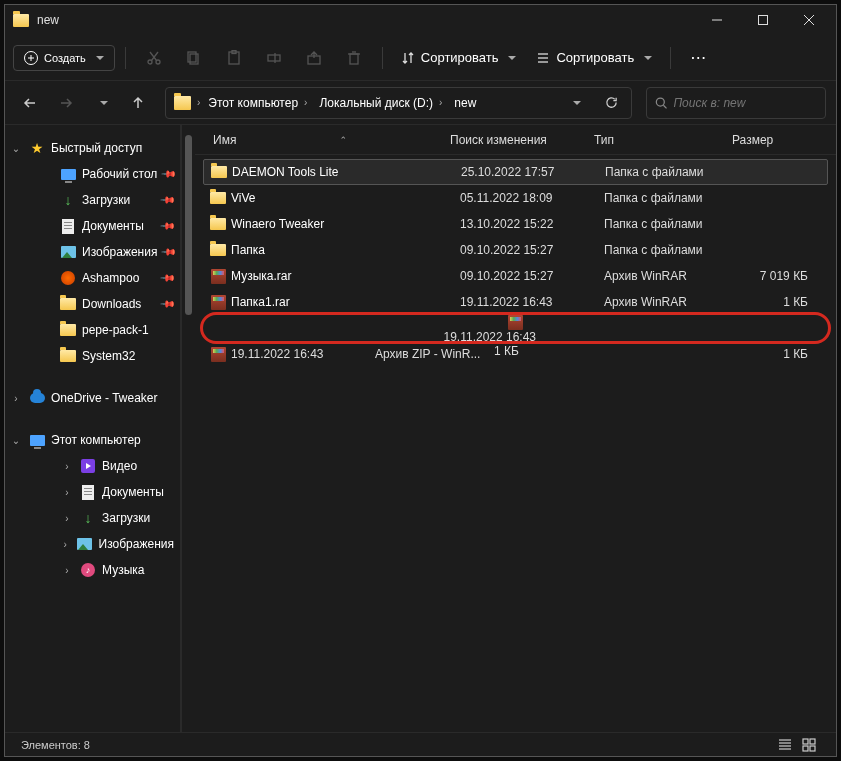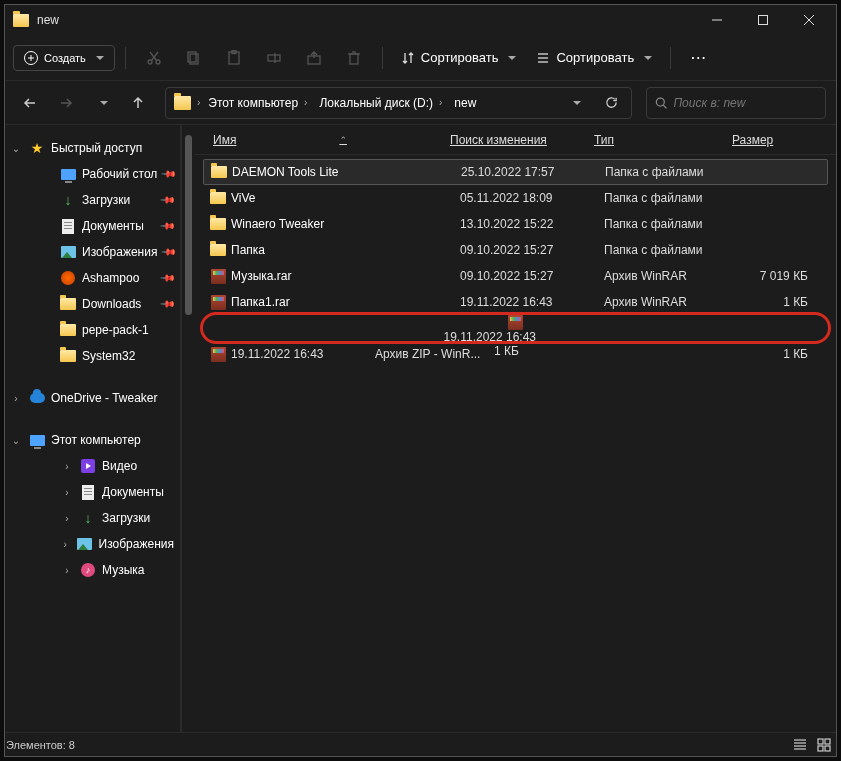--- a/index.html
+++ b/index.html
@@ -112,42 +112,42 @@
   .ico-cloud{width:15px;height:10px;background:#2583d8;border-radius:6px;position:relative;}
   .ico-cloud::before{content:"";position:absolute;top:-4px;left:3px;width:8px;height:8px;background:#2583d8;border-radius:50%;}
   .ico-pc{width:15px;height:11px;background:#4da3ff;border-radius:1px;position:relative;}
   .ico-pc::after{content:"";position:absolute;bottom:-3px;left:4px;right:4px;height:2px;background:#888;}
   .ico-video{width:14px;height:14px;background:#7b3fe4;border-radius:2px;position:relative;display:flex;align-items:center;justify-content:center;}
   .ico-video::before{content:"";width:0;height:0;border-top:3px solid transparent;border-bottom:3px solid transparent;border-left:5px solid #fff;}
   .ico-music{width:14px;height:14px;background:#e04a7e;border-radius:50%;color:#fff;font-size:9px;display:flex;align-items:center;justify-content:center;}
   .pin{color:#888;font-size:10px;margin-left:auto;transform:rotate(45deg);}
   .content{flex:1;display:flex;flex-direction:column;}
   .columns{
-    height:30px;display:flex;align-items:center;border-bottom:1px solid #2a2a2a;font-size:12px;color:#ddd;padding:0 10px 0 0;text-decoration:underline;
+    height:30px;display:flex;align-items:center;border-bottom:1px solid #2a2a2a;font-size:12px;color:#ddd;padding:0 10px 0 0;
   }
   .col-name{width:255px;padding-left:18px;display:flex;align-items:center;}
   .col-date{width:144px;}
   .col-type{width:138px;}
   .col-size{flex:1;text-align:left;padding-right:18px;}
   .sort-caret{margin:0 auto;color:#aaa;font-size:9px;}
   .filelist{flex:1;padding:4px 8px;}
   .row{
     height:26px;display:flex;align-items:center;font-size:12px;color:#fff;border-radius:2px;padding:0 2px;
   }
   .row.selected{border:1px solid #555;background:#2a2a2a;}
   .row.highlighted{outline:3px solid #d4291f;outline-offset:0;border-radius:14px;flex-direction:column;}
   .row .ico-cell{width:26px;display:flex;justify-content:center;}
   .row .name-cell{width:229px;white-space:nowrap;overflow:hidden;}
   .row .date-cell{width:144px;color:#ddd;}
   .row .type-cell{width:138px;color:#ddd;white-space:nowrap;overflow:hidden;}
   .row .size-cell{flex:1;text-align:right;padding-right:18px;color:#ddd;}
   .ico-rar{width:15px;height:15px;background:linear-gradient(#b04632,#7a2e1f);position:relative;border-radius:1px;}
   .ico-rar::before{content:"";position:absolute;top:2px;left:2px;right:2px;height:4px;background:linear-gradient(90deg,#dc5,#5a5,#58d,#d56);}
   .statusbar{
-    height:24px;border-top:1px solid #2a2a2a;display:flex;align-items:center;padding:0 1px;font-size:11px;color:#ccc;
+    height:24px;border-top:1px solid #2a2a2a;display:flex;align-items:center;padding:0 16px;font-size:11px;color:#ccc;
   }
   .statusbar .spacer{flex:1;}
   .view-btn{width:22px;height:18px;display:flex;align-items:center;justify-content:center;color:#ccc;margin-left:2px;}
   .view-btn svg{width:14px;height:14px;}
   .scrollbar-v{width:14px;background:#1c1c1c;border-left:1px solid #2a2a2a;position:relative;margin-bottom:0;}
   .scrollbar-v .thumb{position:absolute;top:10px;left:3px;right:3px;height:180px;background:#555;border-radius:4px;}
   .sidebar-wrap{display:flex;}
 </style>
 </head>
 <body>

